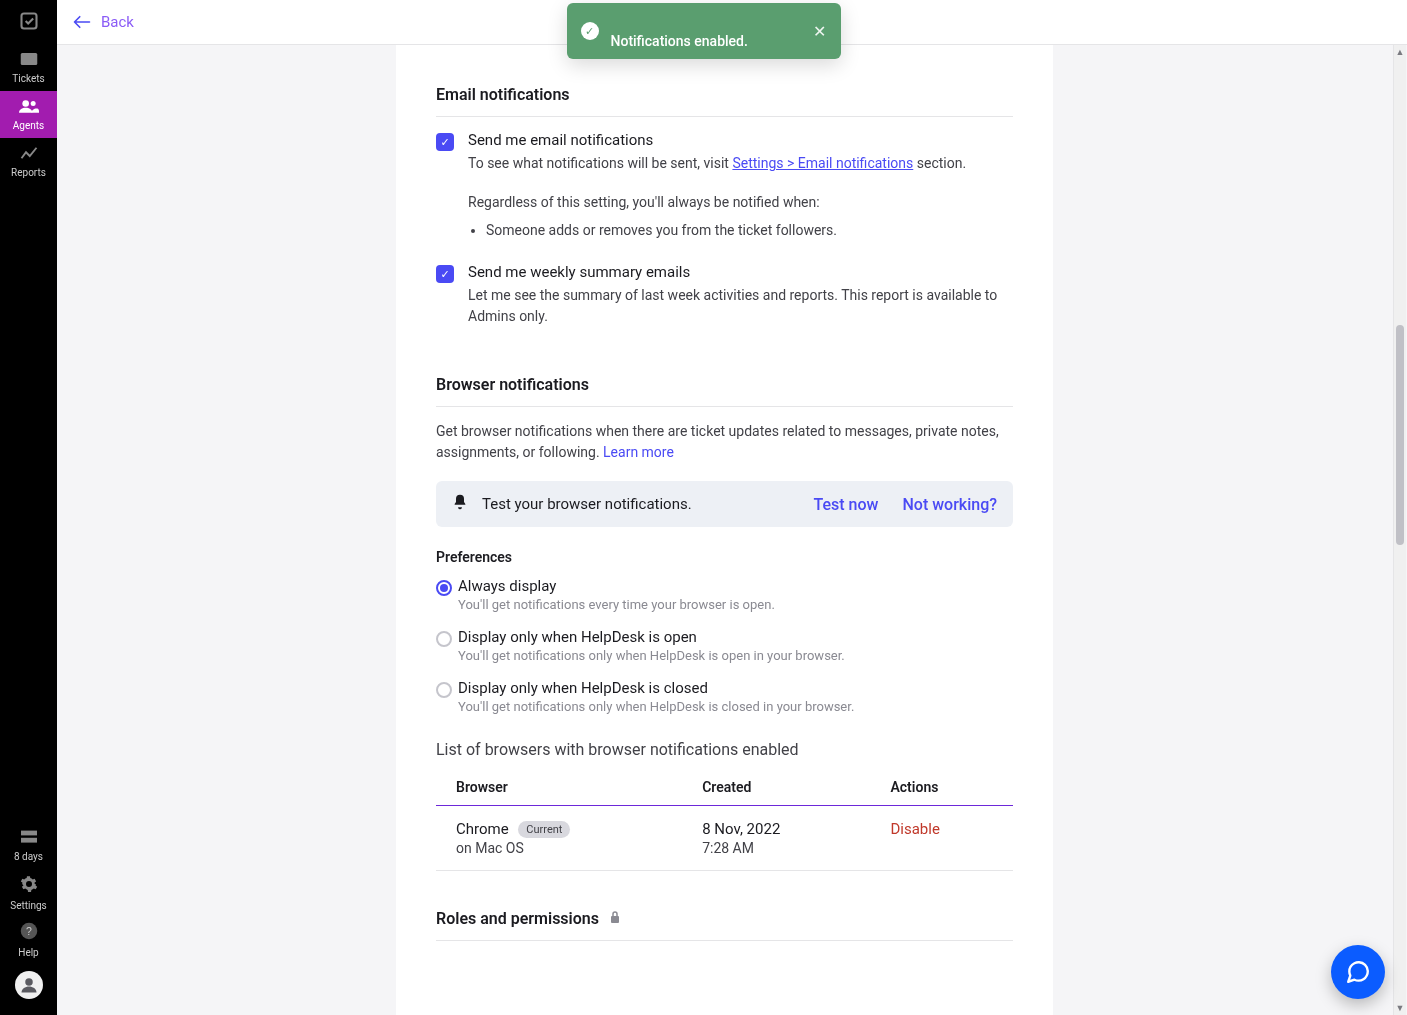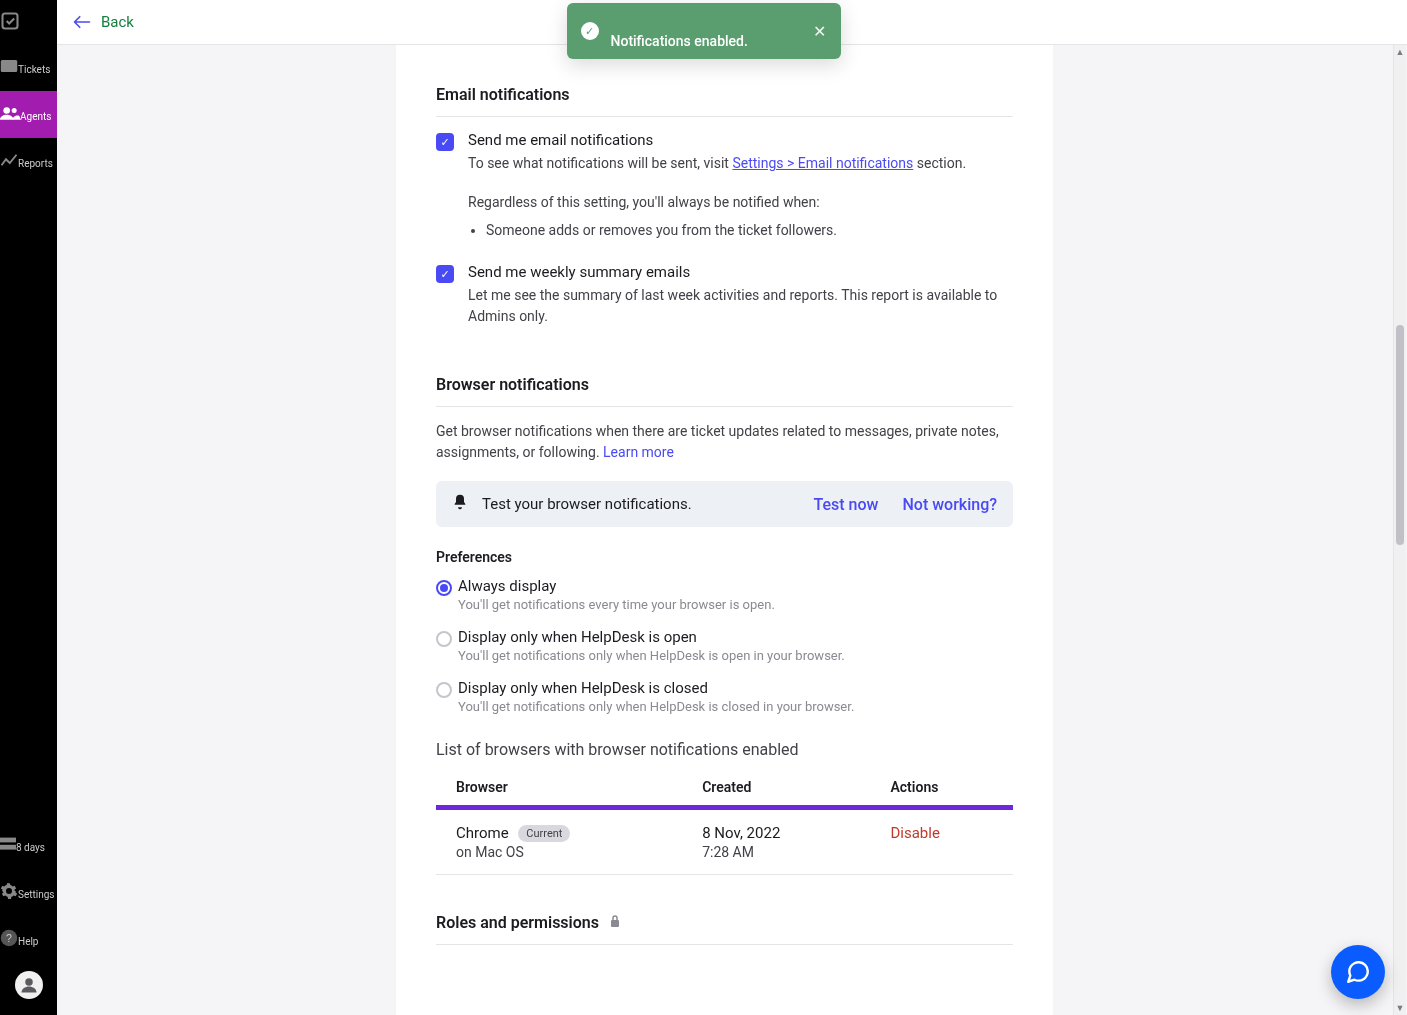--- a/index.html
+++ b/index.html
@@ -3,33 +3,33 @@
 <meta charset="utf-8">
 <style>
 * { margin: 0; padding: 0; box-sizing: border-box; }
 body { font-family: -apple-system, BlinkMacSystemFont, "Segoe UI", Roboto, sans-serif; background: #fff; color: #1b1b20; overflow: hidden; }
 
 .app { display: flex; height: 1015px; width: 1407px; position: relative; }
 
 
 .sidebar { width: 57px; background: #000; display: flex; flex-direction: column; color: #fff; }
 .sb-top { flex: 1; }
-.sb-item { display: flex; flex-direction: row; align-items: center; height: 47px; cursor: pointer; color: #999; }
+.sb-item { display: flex; flex-direction: column; align-items: center; justify-content: center; height: 47px; cursor: pointer; color: #999; }
 .sb-item.logo { height: 44px; }
 .sb-item.active { background: #a21caf; color: #fff; }
 .sb-item .ico { font-size: 15px; line-height: 1; }
 .sb-item .lbl { font-size: 10px; margin-top: 4px; color: #ccc; }
 .sb-item.active .lbl { color: #fff; }
 .sb-bottom { padding-bottom: 8px; }
 .avatar { width: 28px; height: 28px; border-radius: 50%; background: #f0f0f0; display: flex; align-items: center; justify-content: center; margin: 8px auto; }
 .avatar svg { width: 18px; height: 18px; }
 
 
 .hdr { position: absolute; left: 57px; top: 0; right: 0; height: 45px; border-bottom: 1px solid #e5e5e7; display: flex; align-items: center; padding: 0 16px; background: #fff; z-index: 5; }
-.back { display: flex; align-items: center; gap: 10px; cursor: pointer; color: #15803d; }
+.back { display: flex; align-items: center; gap: 10px; cursor: pointer; color: #8b5cf6; }
 .back .arrow { color: #4a4af4; font-size: 18px; }
 .back .txt { font-size: 15px; }
 
 
 .main { position: absolute; left: 57px; top: 45px; right: 0; bottom: 0; background: #f5f5f7; overflow: hidden; }
 .scroll { position: absolute; left: 0; right: 0; top: 0; bottom: 0; }
 .card { position: absolute; left: 339px; width: 657px; top: 0; bottom: 0; background: #fff; padding: 0 40px; }
 
 .section-title { font-size: 16px; font-weight: 600; color: #1b1b20; border-bottom: 1px solid #e5e5e7; padding-bottom: 12px; margin-bottom: 14px; }
 .sec-email { padding-top: 40px; }
@@ -58,21 +58,21 @@
 .pref-title { font-size: 14px; font-weight: 600; margin-bottom: 12px; color: #1b1b20; }
 .radio-row { display: flex; gap: 6px; margin-bottom: 16px; }
 .radio { width: 16px; height: 16px; border: 2px solid #c5c5cc; border-radius: 50%; flex-shrink: 0; margin-top: 3px; position: relative; }
 .radio.sel { border-color: #4a4af4; }
 .radio.sel::after { content: ""; position: absolute; left: 2px; top: 2px; width: 8px; height: 8px; background: #4a4af4; border-radius: 50%; }
 .radio-body .r-label { font-size: 15px; color: #1b1b20; }
 .radio-body .r-desc { font-size: 13px; color: #8a8a92; margin-top: 2px; }
 
 .list-title { font-size: 16px; color: #424248; margin-top: 26px; margin-bottom: 10px; }
 .tbl { width: 100%; border-collapse: collapse; }
-.tbl th { text-align: left; font-size: 14px; font-weight: 600; color: #1b1b20; padding: 10px 20px 10px 20px; border-bottom: 5px solid #6d28d9; }
+.tbl th { text-align: left; font-size: 14px; font-weight: 600; color: #1b1b20; padding: 10px 20px 10px 20px; border-bottom: 1px solid #6d28d9; }
 .tbl td { padding: 14px 20px; font-size: 15px; color: #1b1b20; border-bottom: 1px solid #e5e5e7; vertical-align: top; }
 .badge { display: inline-block; background: #d8d8de; color: #424248; font-size: 11px; padding: 2px 8px; border-radius: 10px; margin-left: 6px; vertical-align: 1px; }
 .sub { font-size: 14px; color: #424248; margin-top: 2px; }
 .disable { color: #c0392b; cursor: pointer; }
 
 .roles-title { display: flex; align-items: center; gap: 10px; }
 .lock { color: #8a8a92; font-size: 13px; }
 
 
 .toast { position: absolute; top: 3px; left: 50%; transform: translateX(-50%); background: #5a9e6f; color: #fff; display: flex; align-items: center; padding: 10px 14px; border-radius: 6px; gap: 12px; z-index: 50; min-width: 274px; box-shadow: 0 6px 20px rgba(0,0,0,0.15); }

